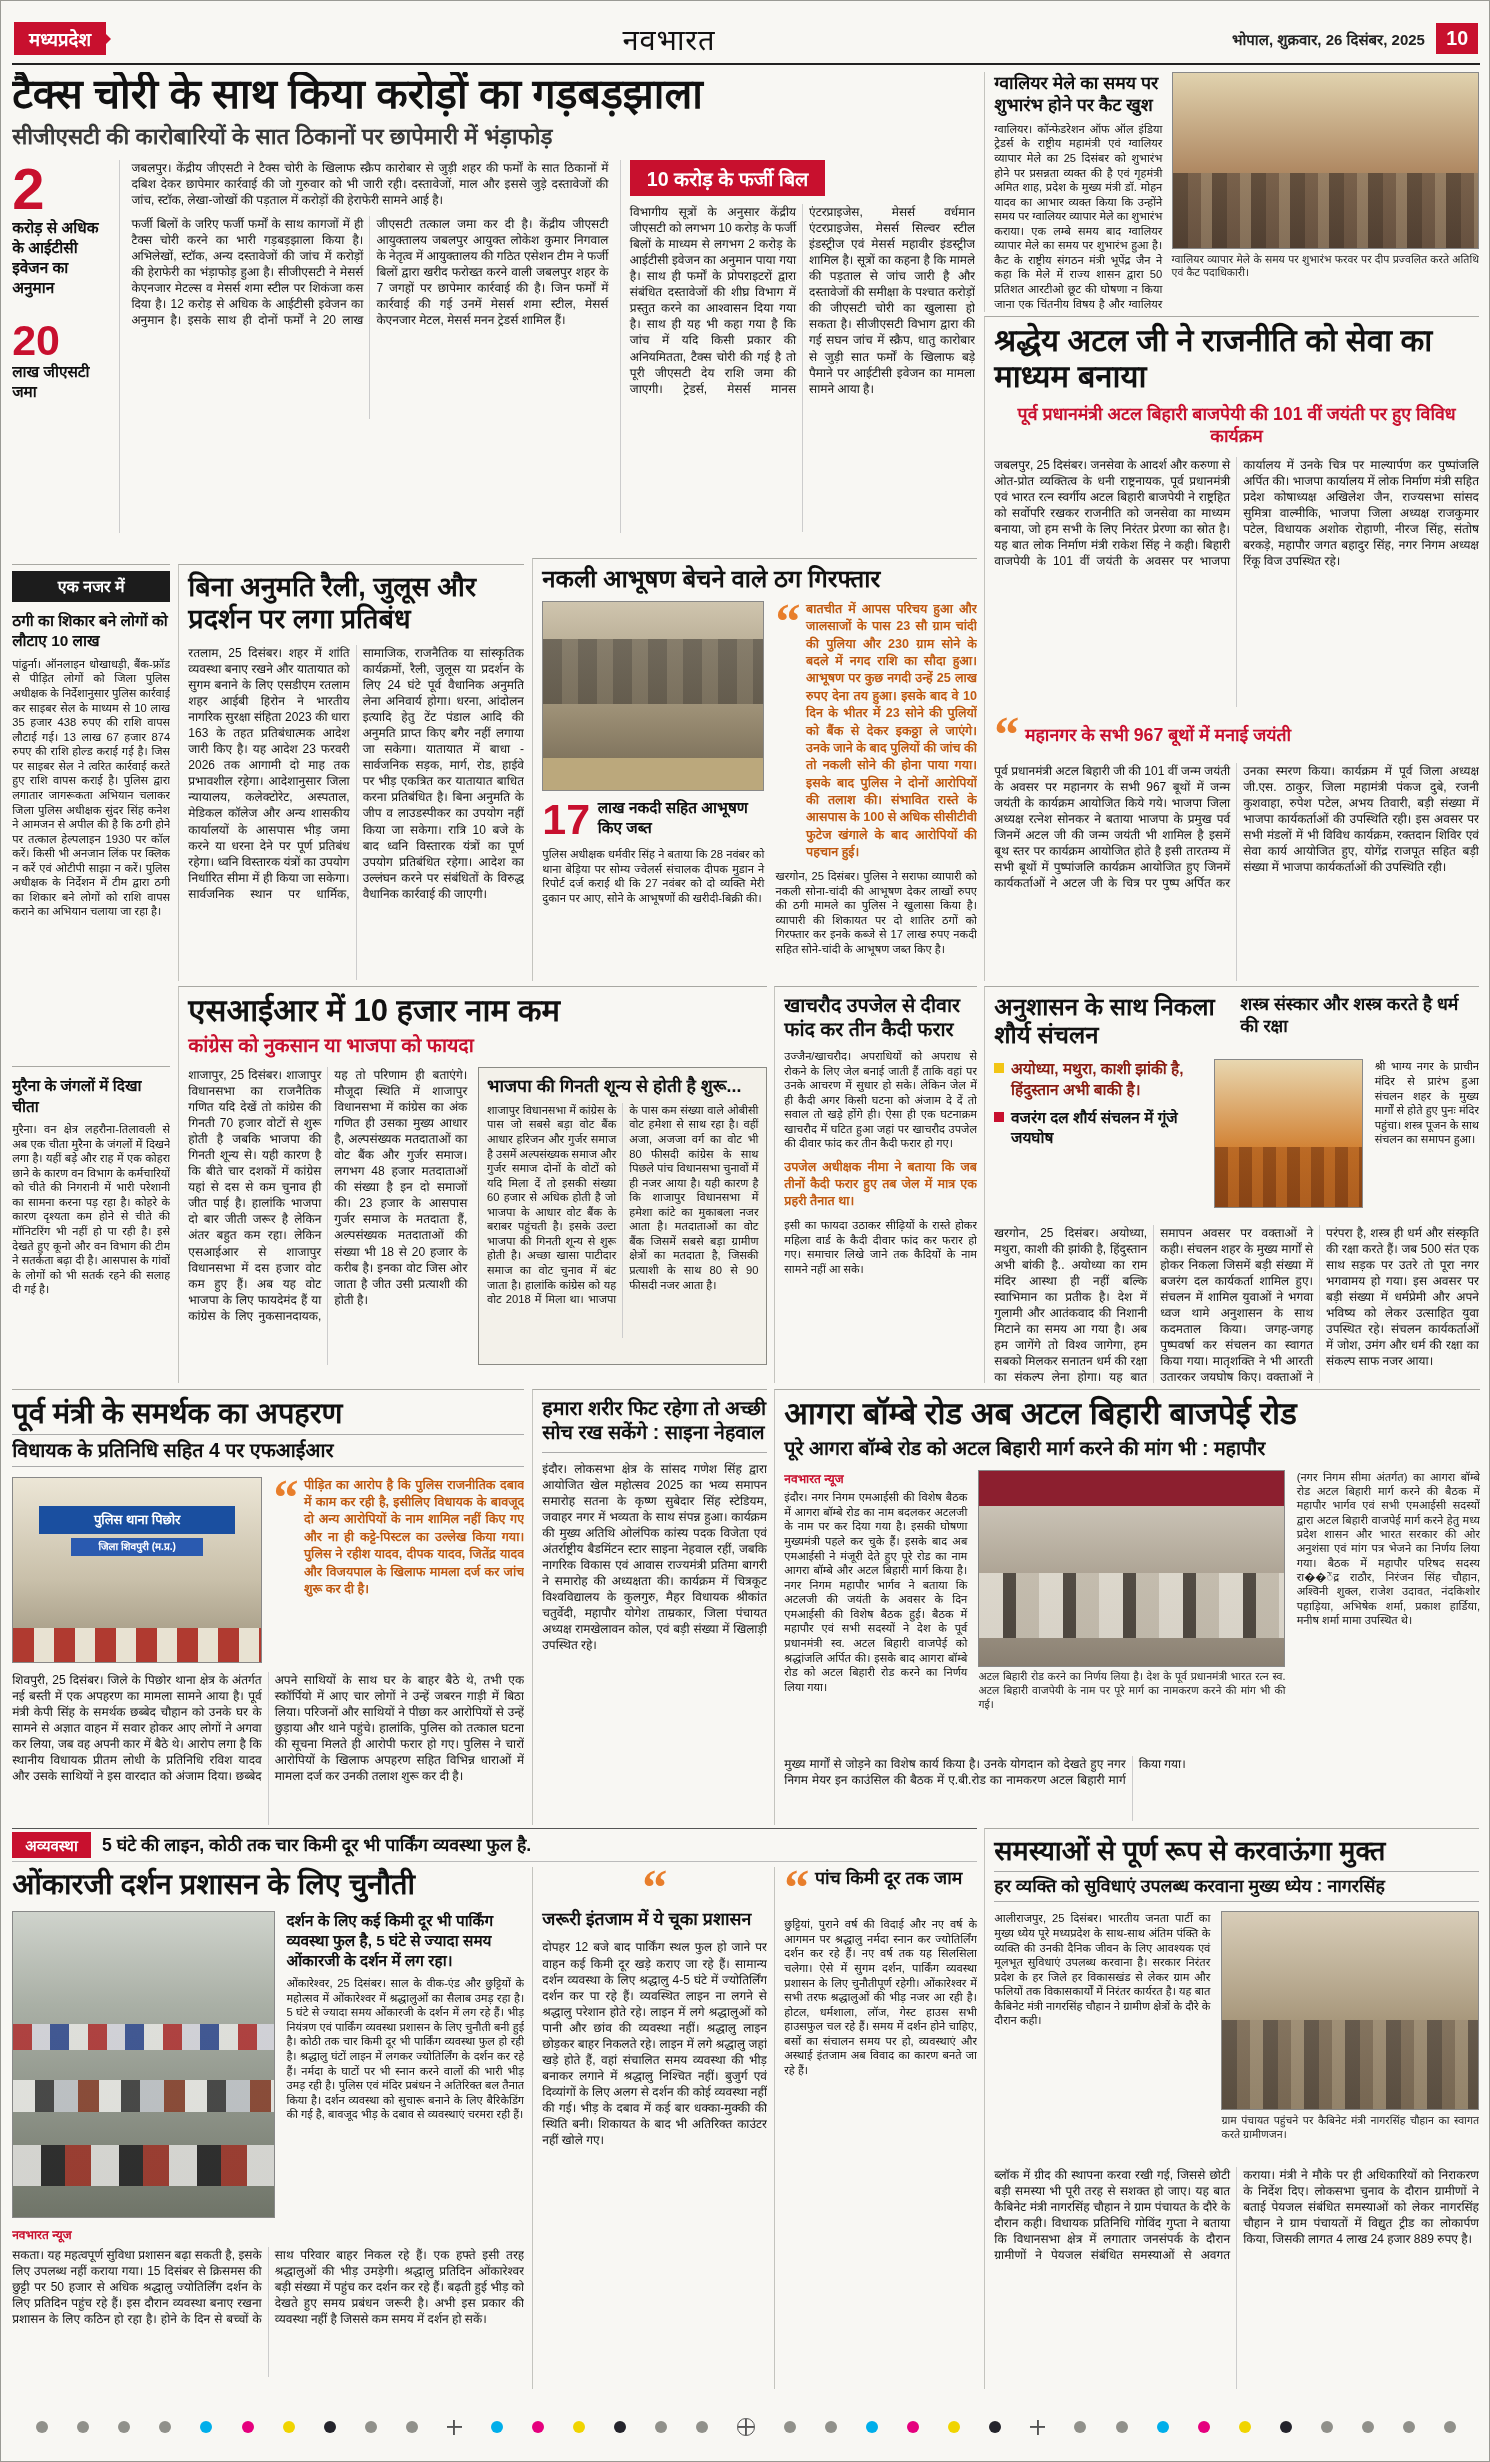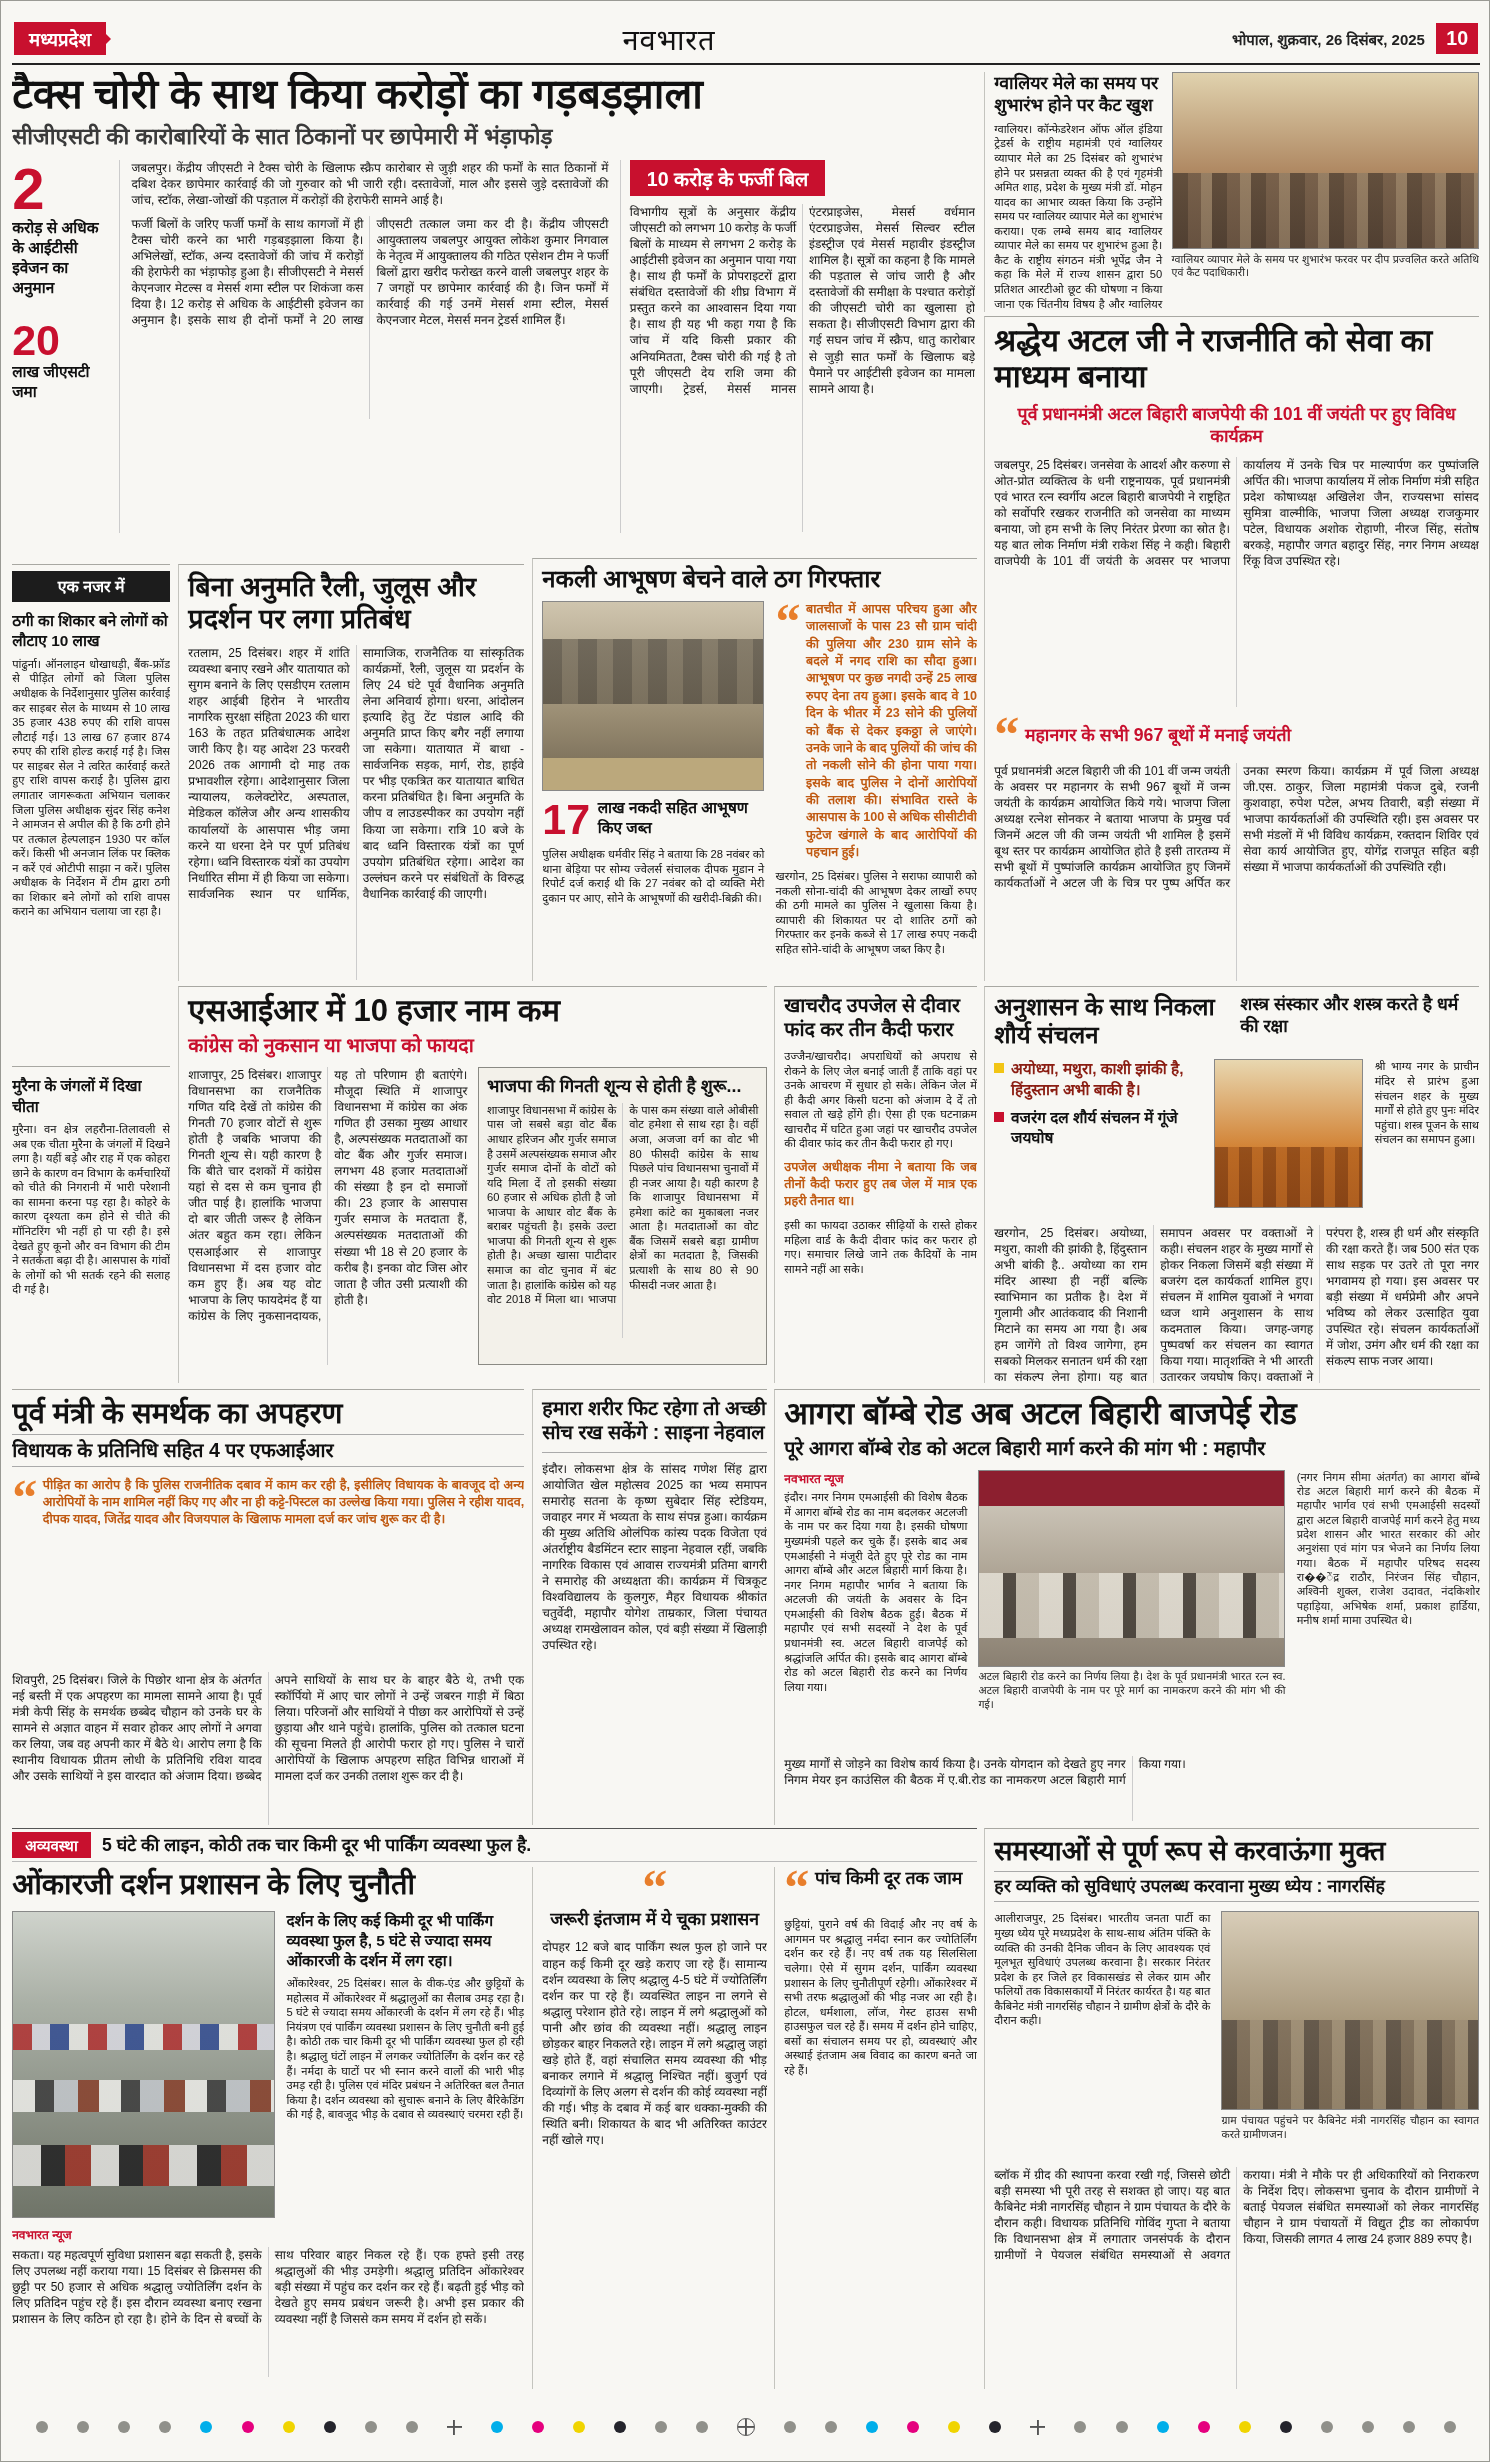--- a/index.html
+++ b/index.html
@@ -195,20 +195,25 @@
       </div>
       <div class="body small" style="flex:1">श्री भाग्य नगर के प्राचीन मंदिर से प्रारंभ हुआ संचलन शहर के मुख्य मार्गों से होते हुए पुनः मंदिर पहुंचा। शस्त्र पूजन के साथ संचलन का समापन हुआ।</div>
     </div>
     <div class="body c3" style="margin-top:9.3px;height:196px">खरगोन, 25 दिसंबर। अयोध्या, मथुरा, काशी की झांकी है, हिंदुस्तान अभी बांकी है.. अयोध्या का राम मंदिर आस्था ही नहीं बल्कि स्वाभिमान का प्रतीक है। देश में गुलामी और आतंकवाद की निशानी मिटाने का समय आ गया है। अब हम जागेंगे तो विश्व जागेगा, हम सबको मिलकर सनातन धर्म की रक्षा का संकल्प लेना होगा। यह बात बजरंग दल के शौर्य संचलन के समापन अवसर पर वक्ताओं ने कही। संचलन शहर के मुख्य मार्गों से होकर निकला जिसमें बड़ी संख्या में बजरंग दल कार्यकर्ता शामिल हुए। संचलन में शामिल युवाओं ने भगवा ध्वज थामे अनुशासन के साथ कदमताल किया। जगह-जगह पुष्पवर्षा कर संचलन का स्वागत किया गया। मातृशक्ति ने भी आरती उतारकर जयघोष किए। वक्ताओं ने कहा शस्त्र संस्कार हमारी सनातन परंपरा है, शस्त्र ही धर्म और संस्कृति की रक्षा करते हैं। जब 500 संत एक साथ सड़क पर उतरे तो पूरा नगर भगवामय हो गया। इस अवसर पर बड़ी संख्या में धर्मप्रेमी और अपने भविष्य को लेकर उत्साहित युवा उपस्थित रहे। संचलन कार्यकर्ताओं में जोश, उमंग और धर्म की रक्षा का संकल्प साफ नजर आया।</div>
   </div>
 
   <div class="abs bt" style="left:11.2px;top:1388px;width:512px;height:436px">
     <div class="h32">पूर्व मंत्री के समर्थक का अपहरण</div>
     <div class="h22" style="margin-top:3.7px;border-top:0.9px solid #aaa;border-bottom:0.9px solid #aaa;padding:3.7px 0">विधायक के प्रतिनिधि सहित 4 पर एफआईआर</div>
     <div style="display:flex;gap:11.2px;margin-top:9.3px;height:186px">
+      <div class="photo" style="flex:0 0 250px;background:linear-gradient(180deg,#ece6d6 0%,#c9c0aa 55%,#9a907a 100%)">
+        <div class="sign" style="left:26px;right:26px;top:28px;height:28px;font-size:13px;line-height:28px">पुलिस थाना पिछोर</div>
+        <div class="sign" style="left:58px;right:58px;top:60px;height:18.6px;font-size:10.2px;line-height:18.6px;background:#2a5ab0">जिला शिवपुरी (म.प्र.)</div>
+        <div class="ph-strip" style="bottom:0;height:34px;background:repeating-linear-gradient(90deg,#b03a30 0 20.5px,#e8e2d2 20.5px 41px)"></div>
+      </div>
       <div class="qwrap" style="flex:1">
         <span class="qmark">“</span>
         <span class="qtext">पीड़ित का आरोप है कि पुलिस राजनीतिक दबाव में काम कर रही है, इसीलिए विधायक के बावजूद दो अन्य आरोपियों के नाम शामिल नहीं किए गए और ना ही कट्टे-पिस्टल का उल्लेख किया गया। पुलिस ने रहीश यादव, दीपक यादव, जितेंद्र यादव और विजयपाल के खिलाफ मामला दर्ज कर जांच शुरू कर दी है।</span>
       </div>
     </div>
     <div class="body c2" style="margin-top:9.3px;height:166px">शिवपुरी, 25 दिसंबर। जिले के पिछोर थाना क्षेत्र के अंतर्गत नई बस्ती में एक अपहरण का मामला सामने आया है। पूर्व मंत्री केपी सिंह के समर्थक छब्बेद चौहान को उनके घर के सामने से अज्ञात वाहन में सवार होकर आए लोगों ने अगवा कर लिया, जब वह अपनी कार में बैठे थे। आरोप लगा है कि स्थानीय विधायक प्रीतम लोधी के प्रतिनिधि रविश यादव और उसके साथियों ने इस वारदात को अंजाम दिया। छब्बेद अपने साथियों के साथ घर के बाहर बैठे थे, तभी एक स्कॉर्पियो में आए चार लोगों ने उन्हें जबरन गाड़ी में बिठा लिया। परिजनों और साथियों ने पीछा कर आरोपियों से उन्हें छुड़ाया और थाने पहुंचे। हालांकि, पुलिस को तत्काल घटना की सूचना मिलते ही आरोपी फरार हो गए। पुलिस ने चारों आरोपियों के खिलाफ अपहरण सहित विभिन्न धाराओं में मामला दर्ज कर उनकी तलाश शुरू कर दी है।</div>
   </div>
 
   <div class="abs bt bl" style="left:531px;top:1388px;width:235px;height:436px">
     <div class="h22" style="border-bottom:0.9px solid #aaa;padding-bottom:7.5px">हमारा शरीर फिट रहेगा तो अच्छी सोच रख सकेंगे : साइना नेहवाल</div>
@@ -256,21 +261,21 @@
     <div style="margin-top:7.5px">
       <span class="tag">नवभारत न्यूज</span>
     </div>
     <div class="body c2" style="margin-top:3.7px;height:130px">सकता। यह महत्वपूर्ण सुविधा प्रशासन बढ़ा सकती है, इसके लिए उपलब्ध नहीं कराया गया। 15 दिसंबर से क्रिसमस की छुट्टी पर 50 हजार से अधिक श्रद्धालु ज्योतिर्लिंग दर्शन के लिए प्रतिदिन पहुंच रहे हैं। इस दौरान व्यवस्था बनाए रखना प्रशासन के लिए कठिन हो रहा है। होने के दिन से बच्चों के साथ परिवार बाहर निकल रहे हैं। एक हफ्ते इसी तरह श्रद्धालुओं की भीड़ उमड़ेगी। श्रद्धालु प्रतिदिन ओंकारेश्वर बड़ी संख्या में पहुंच कर दर्शन कर रहे हैं। बढ़ती हुई भीड़ को देखते हुए समय प्रबंधन जरूरी है। अभी इस प्रकार की व्यवस्था नहीं है जिससे कम समय में दर्शन हो सकें।</div>
   </div>
 
   <div class="abs bl" style="left:531px;top:1866px;width:235px;height:522px">
     <div style="text-align:center">
       <span class="qmark">“</span>
     </div>
-    <div class="h20" style="text-align:center">जरूरी इंतजाम में ये चूका प्रशासन</div>
+    <div class="h20" style="text-align:left">जरूरी इंतजाम में ये चूका प्रशासन</div>
     <div class="body" style="margin-top:9.3px">दोपहर 12 बजे बाद पार्किंग स्थल फुल हो जाने पर वाहन कई किमी दूर खड़े कराए जा रहे हैं। सामान्य दर्शन व्यवस्था के लिए श्रद्धालु 4-5 घंटे में ज्योतिर्लिंग दर्शन कर पा रहे हैं। व्यवस्थित लाइन ना लगने से श्रद्धालु परेशान होते रहे। लाइन में लगे श्रद्धालुओं को पानी और छांव की व्यवस्था नहीं। श्रद्धालु लाइन छोड़कर बाहर निकलते रहे। लाइन में लगे श्रद्धालु जहां खड़े होते हैं, वहां संचालित समय व्यवस्था की भीड़ बनाकर लगाने में श्रद्धालु निश्चित नहीं। बुजुर्ग एवं दिव्यांगों के लिए अलग से दर्शन की कोई व्यवस्था नहीं की गई। भीड़ के दबाव में कई बार धक्का-मुक्की की स्थिति बनी। शिकायत के बाद भी अतिरिक्त काउंटर नहीं खोले गए।</div>
   </div>
 
   <div class="abs bl" style="left:773px;top:1866px;width:203px;height:522px">
     <div class="qwrap">
       <span class="qmark">“</span>
       <span class="h20">पांच किमी दूर तक जाम</span>
     </div>
     <div class="body small" style="margin-top:9.3px">छुट्टियां, पुराने वर्ष की विदाई और नए वर्ष के आगमन पर श्रद्धालु नर्मदा स्नान कर ज्योतिर्लिंग दर्शन कर रहे हैं। नए वर्ष तक यह सिलसिला चलेगा। ऐसे में सुगम दर्शन, पार्किंग व्यवस्था प्रशासन के लिए चुनौतीपूर्ण रहेगी। ओंकारेश्वर में सभी तरफ श्रद्धालुओं की भीड़ नजर आ रही है। होटल, धर्मशाला, लॉज, गेस्ट हाउस सभी हाउसफुल चल रहे हैं। समय में दर्शन होने चाहिए, बसों का संचालन समय पर हो, व्यवस्थाएं और अस्थाई इंतजाम अब विवाद का कारण बनते जा रहे हैं।</div>
   </div>

